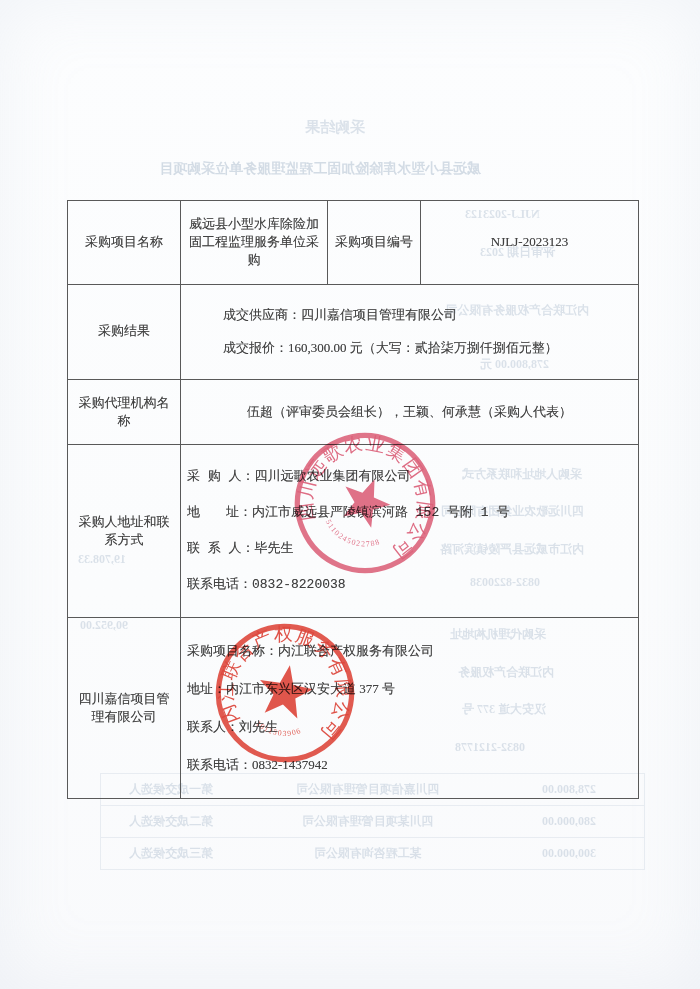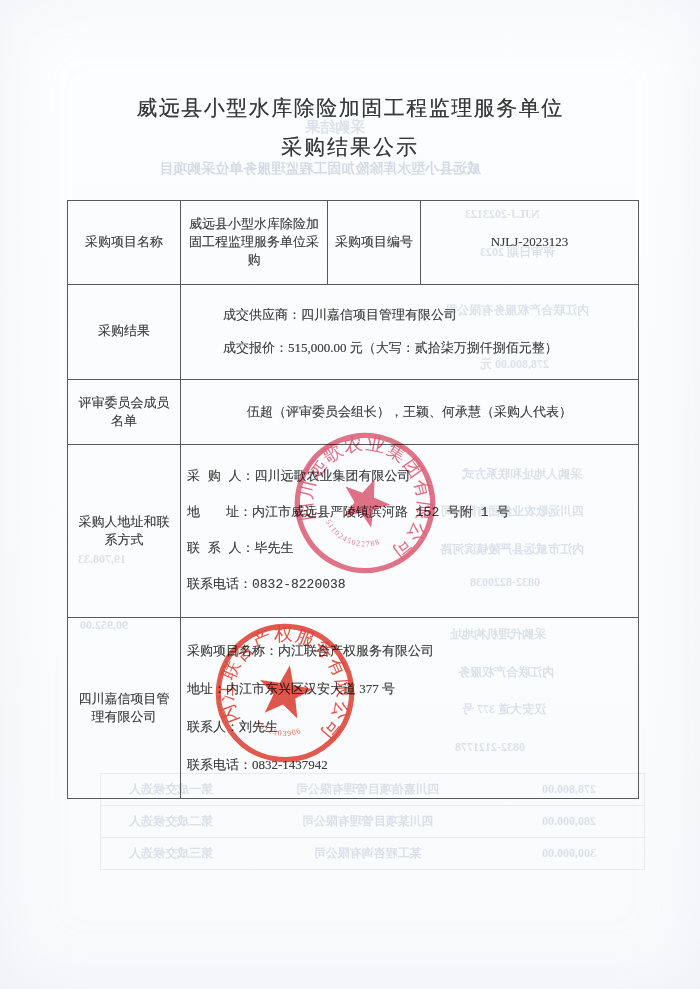--- a/index.html
+++ b/index.html
@@ -89,48 +89,44 @@
       <div class="gc2">四川某项目管理有限公司</div>
       <div class="gc3">第二成交候选人</div>
     </div>
     <div class="grow">
       <div class="gc1">300,000.00</div>
       <div class="gc2">某工程咨询有限公司</div>
       <div class="gc3">第三成交候选人</div>
     </div>
   </div>
 
-  <div class="title">
-    <div class="l1">威远县小型水库除险加固工程监理服务单位</div>
-    <div class="l2">采购结果公示</div>
-  </div>
 
   <table class="doc">
     <colgroup>
         <col style="width:113px">
         <col style="width:147px">
         <col style="width:93px">
         <col style="width:218px">
       </colgroup>
     <tbody>
         <tr style="height:51px">
       <td>采购项目名称</td>
       <td>威远县小型水库除险加固工程监理服务单位采购</td>
       <td>采购项目编号</td>
       <td>NJLJ-2023123</td>
     </tr>
     <tr style="height:66px">
       <td>采购结果</td>
       <td class="content ln2" colspan="3">
         <div>成交供应商：四川嘉信项目管理有限公司</div>
-        <div>成交报价：515,000.00 元（大写：贰拾柒万捌仟捌佰元整）</div>
+        <div>成交报价：160,300.00 元（大写：贰拾柒万捌仟捌佰元整）</div>
       </td>
     </tr>
     <tr style="height:42px">
-      <td>评审委员会成员名单</td>
+      <td>采购代理机构名称</td>
       <td class="content" colspan="3">伍超（评审委员会组长），王颖、何承慧（采购人代表）</td>
     </tr>
     <tr style="height:158px">
       <td>采购人地址和联系方式</td>
       <td class="content ln4a" colspan="3">
         <div>采 购 人：四川远歌农业集团有限公司</div>
         <div>地　　址：内江市威远县严陵镇滨河路 152 号附 1 号</div>
         <div>联 系 人：毕先生</div>
         <div>联系电话：0832-8220038</div>
       </td>

